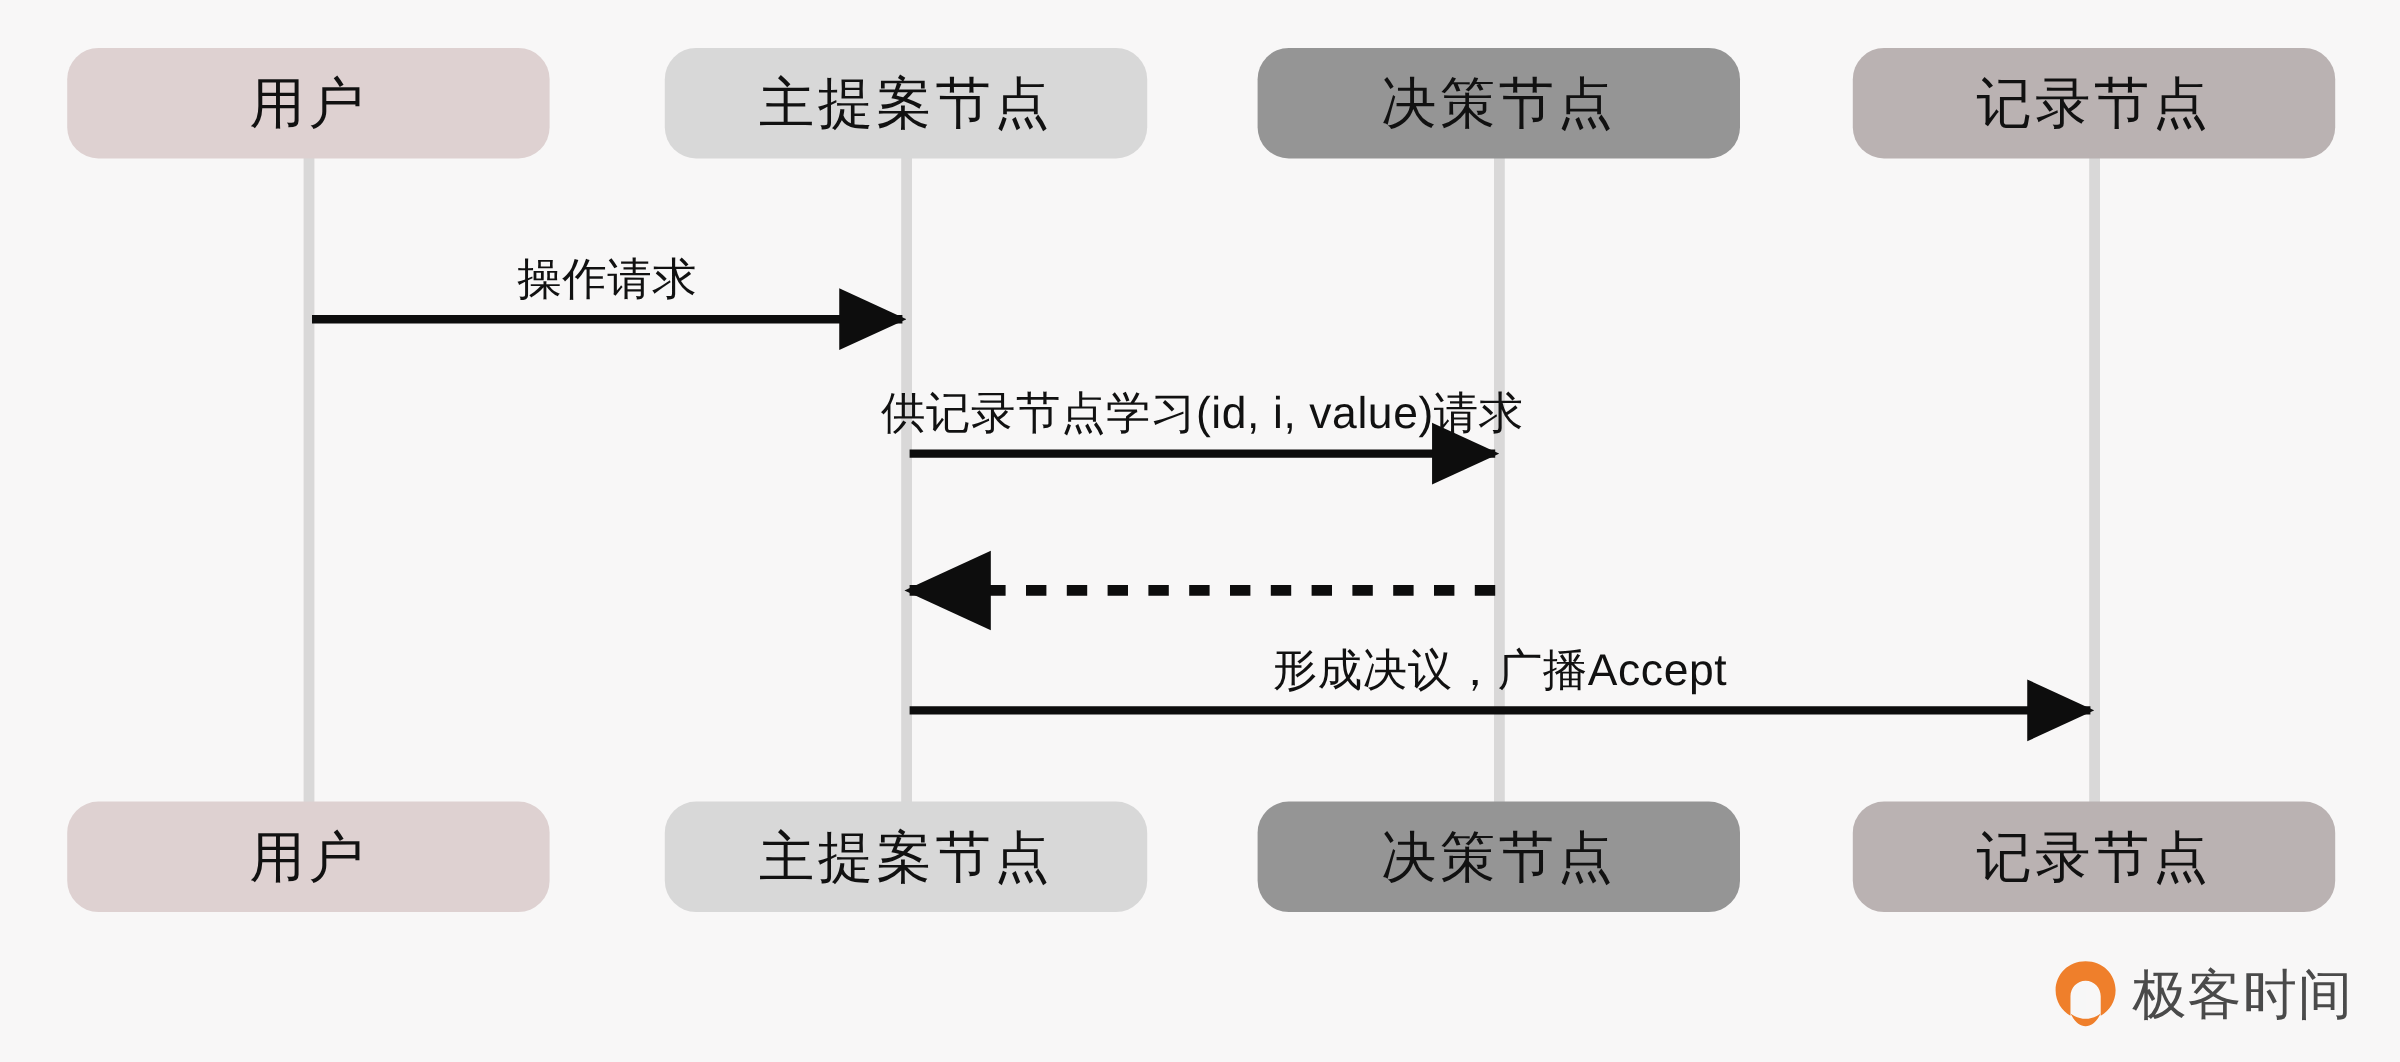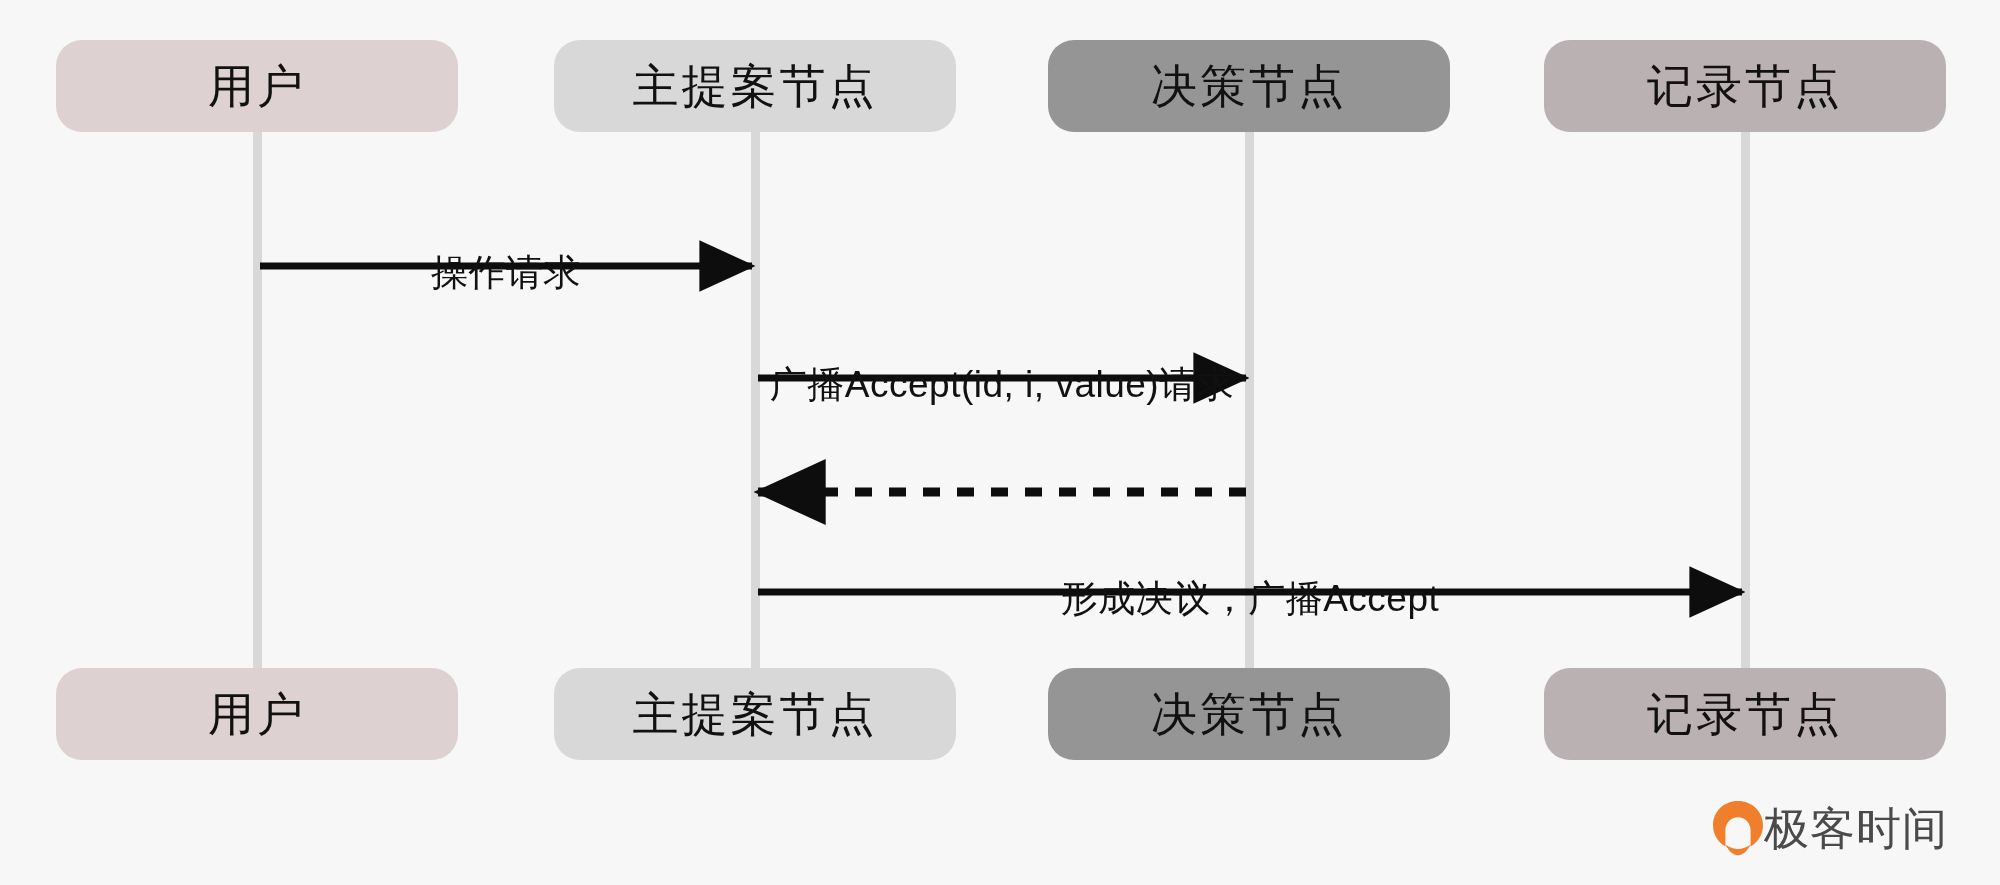--- a/index.html
+++ b/index.html
@@ -52,31 +52,31 @@
     height: 885px;
     pointer-events: none;
   }
   .msg-label {
     position: absolute;
     color: #111111;
     font-size: 37px;
     line-height: 1;
     white-space: nowrap;
     letter-spacing: 0.5px;
-    margin-top: 40px;
   }
   .msg-label.center {
     transform: translateX(-50%);
   }
 
   
   #logo {
     position: absolute;
     display: flex;
     align-items: center;
+    gap: 13px;
   }
   #logo-mark {
     width: 52px;
     height: 56px;
     flex: 0 0 auto;
   }
   #logo-text {
     font-size: 45px;
     color: #4a4a4a;
     letter-spacing: 1px;
@@ -113,21 +113,21 @@
     </defs>
     <g id="arrows">
         <line x1="260" y1="266" x2="752" y2="266" stroke="#0d0d0d" stroke-width="7" marker-end="url(#arrow-right)"></line>
         <line x1="758" y1="378" x2="1246" y2="378" stroke="#0d0d0d" stroke-width="7" marker-end="url(#arrow-right)"></line>
         <line x1="1246" y1="492" x2="758" y2="492" stroke="#0d0d0d" stroke-width="9" stroke-dasharray="17 17" marker-end="url(#arrow-right)"></line>
         <line x1="758" y1="592" x2="1742" y2="592" stroke="#0d0d0d" stroke-width="7" marker-end="url(#arrow-right)"></line>
       </g>
   </svg>
 
   <div class="msg-label center" id="lbl-0" style="left: 506px; top: 214px;">操作请求</div>
-  <div class="msg-label center" id="lbl-1" style="left: 1002px; top: 326px;">广播Accept(id, i, value)请求</div>
+  <div class="msg-label center" id="lbl-1" style="left: 1002px; top: 326px;">供记录节点学习(id, i, value)请求</div>
   <div class="msg-label center" id="lbl-3" style="left: 1250px; top: 540px;">形成决议，广播Accept</div>
 
   <div id="logo" style="left: 1712px; top: 800px;">
     <svg id="logo-mark" viewBox="0 0 52 56" xmlns="http://www.w3.org/2000/svg">
       <path d="M26 1 C11.6 1 1 11.8 1 25.2 C1 34.6 6.2 42.4 13.4 46.4 L13.4 30.2 C13.4 22.9 19 17.2 26 17.2 C33 17.2 38.6 22.9 38.6 30.2 L38.6 46.4 C45.8 42.4 51 34.6 51 25.2 C51 11.8 40.4 1 26 1 Z" fill="#ef7f2b"></path>
       <path d="M13.4 44.6 C17.0 51.6 21.2 55.2 26 55.2 C30.8 55.2 35.0 51.6 38.6 44.6 C34.6 47.6 30.4 49.0 26 49.0 C21.6 49.0 17.4 47.6 13.4 44.6 Z" fill="#ef7f2b"></path>
       <path d="M26.0 20.6 L26.0 43.6 L21.2 43.6 L21.2 29.0 L15.6 34.2 C15.6 26.2 19.6 21.6 26.0 20.6 Z" fill="#f7f7f7"></path>
     </svg>
     <div id="logo-text" style="color: rgb(74, 74, 74);">极客时间</div>
   </div>

